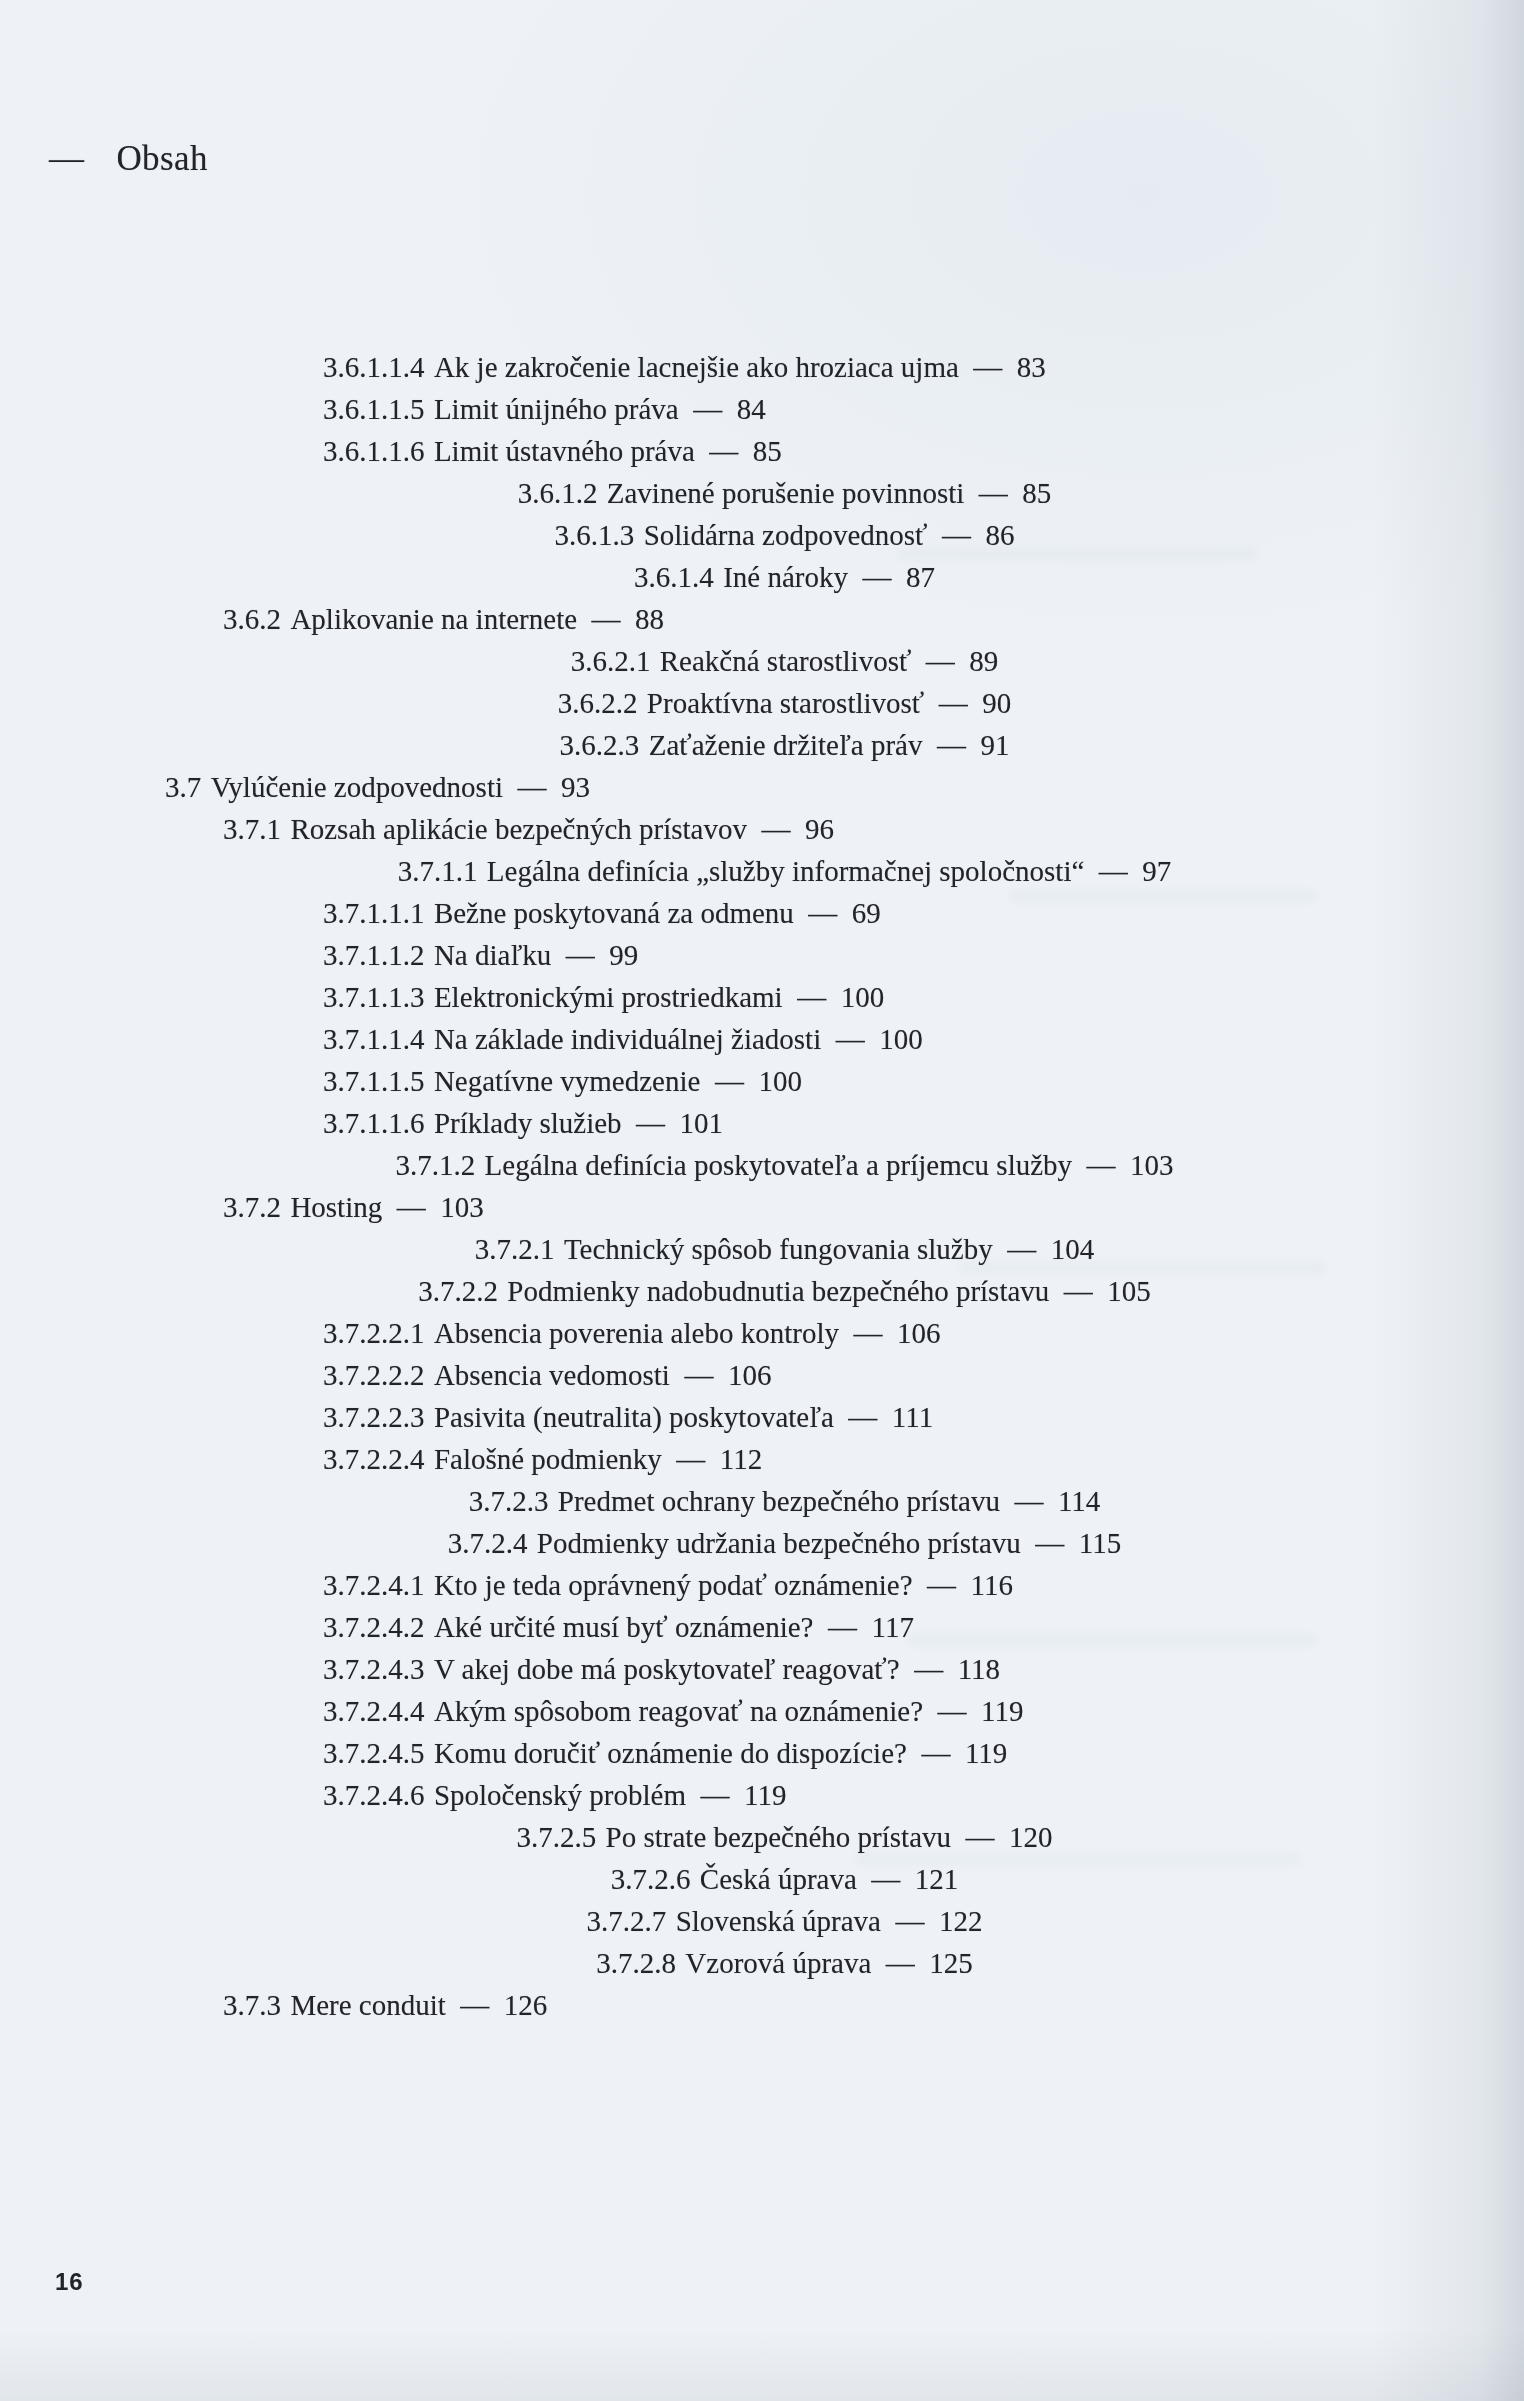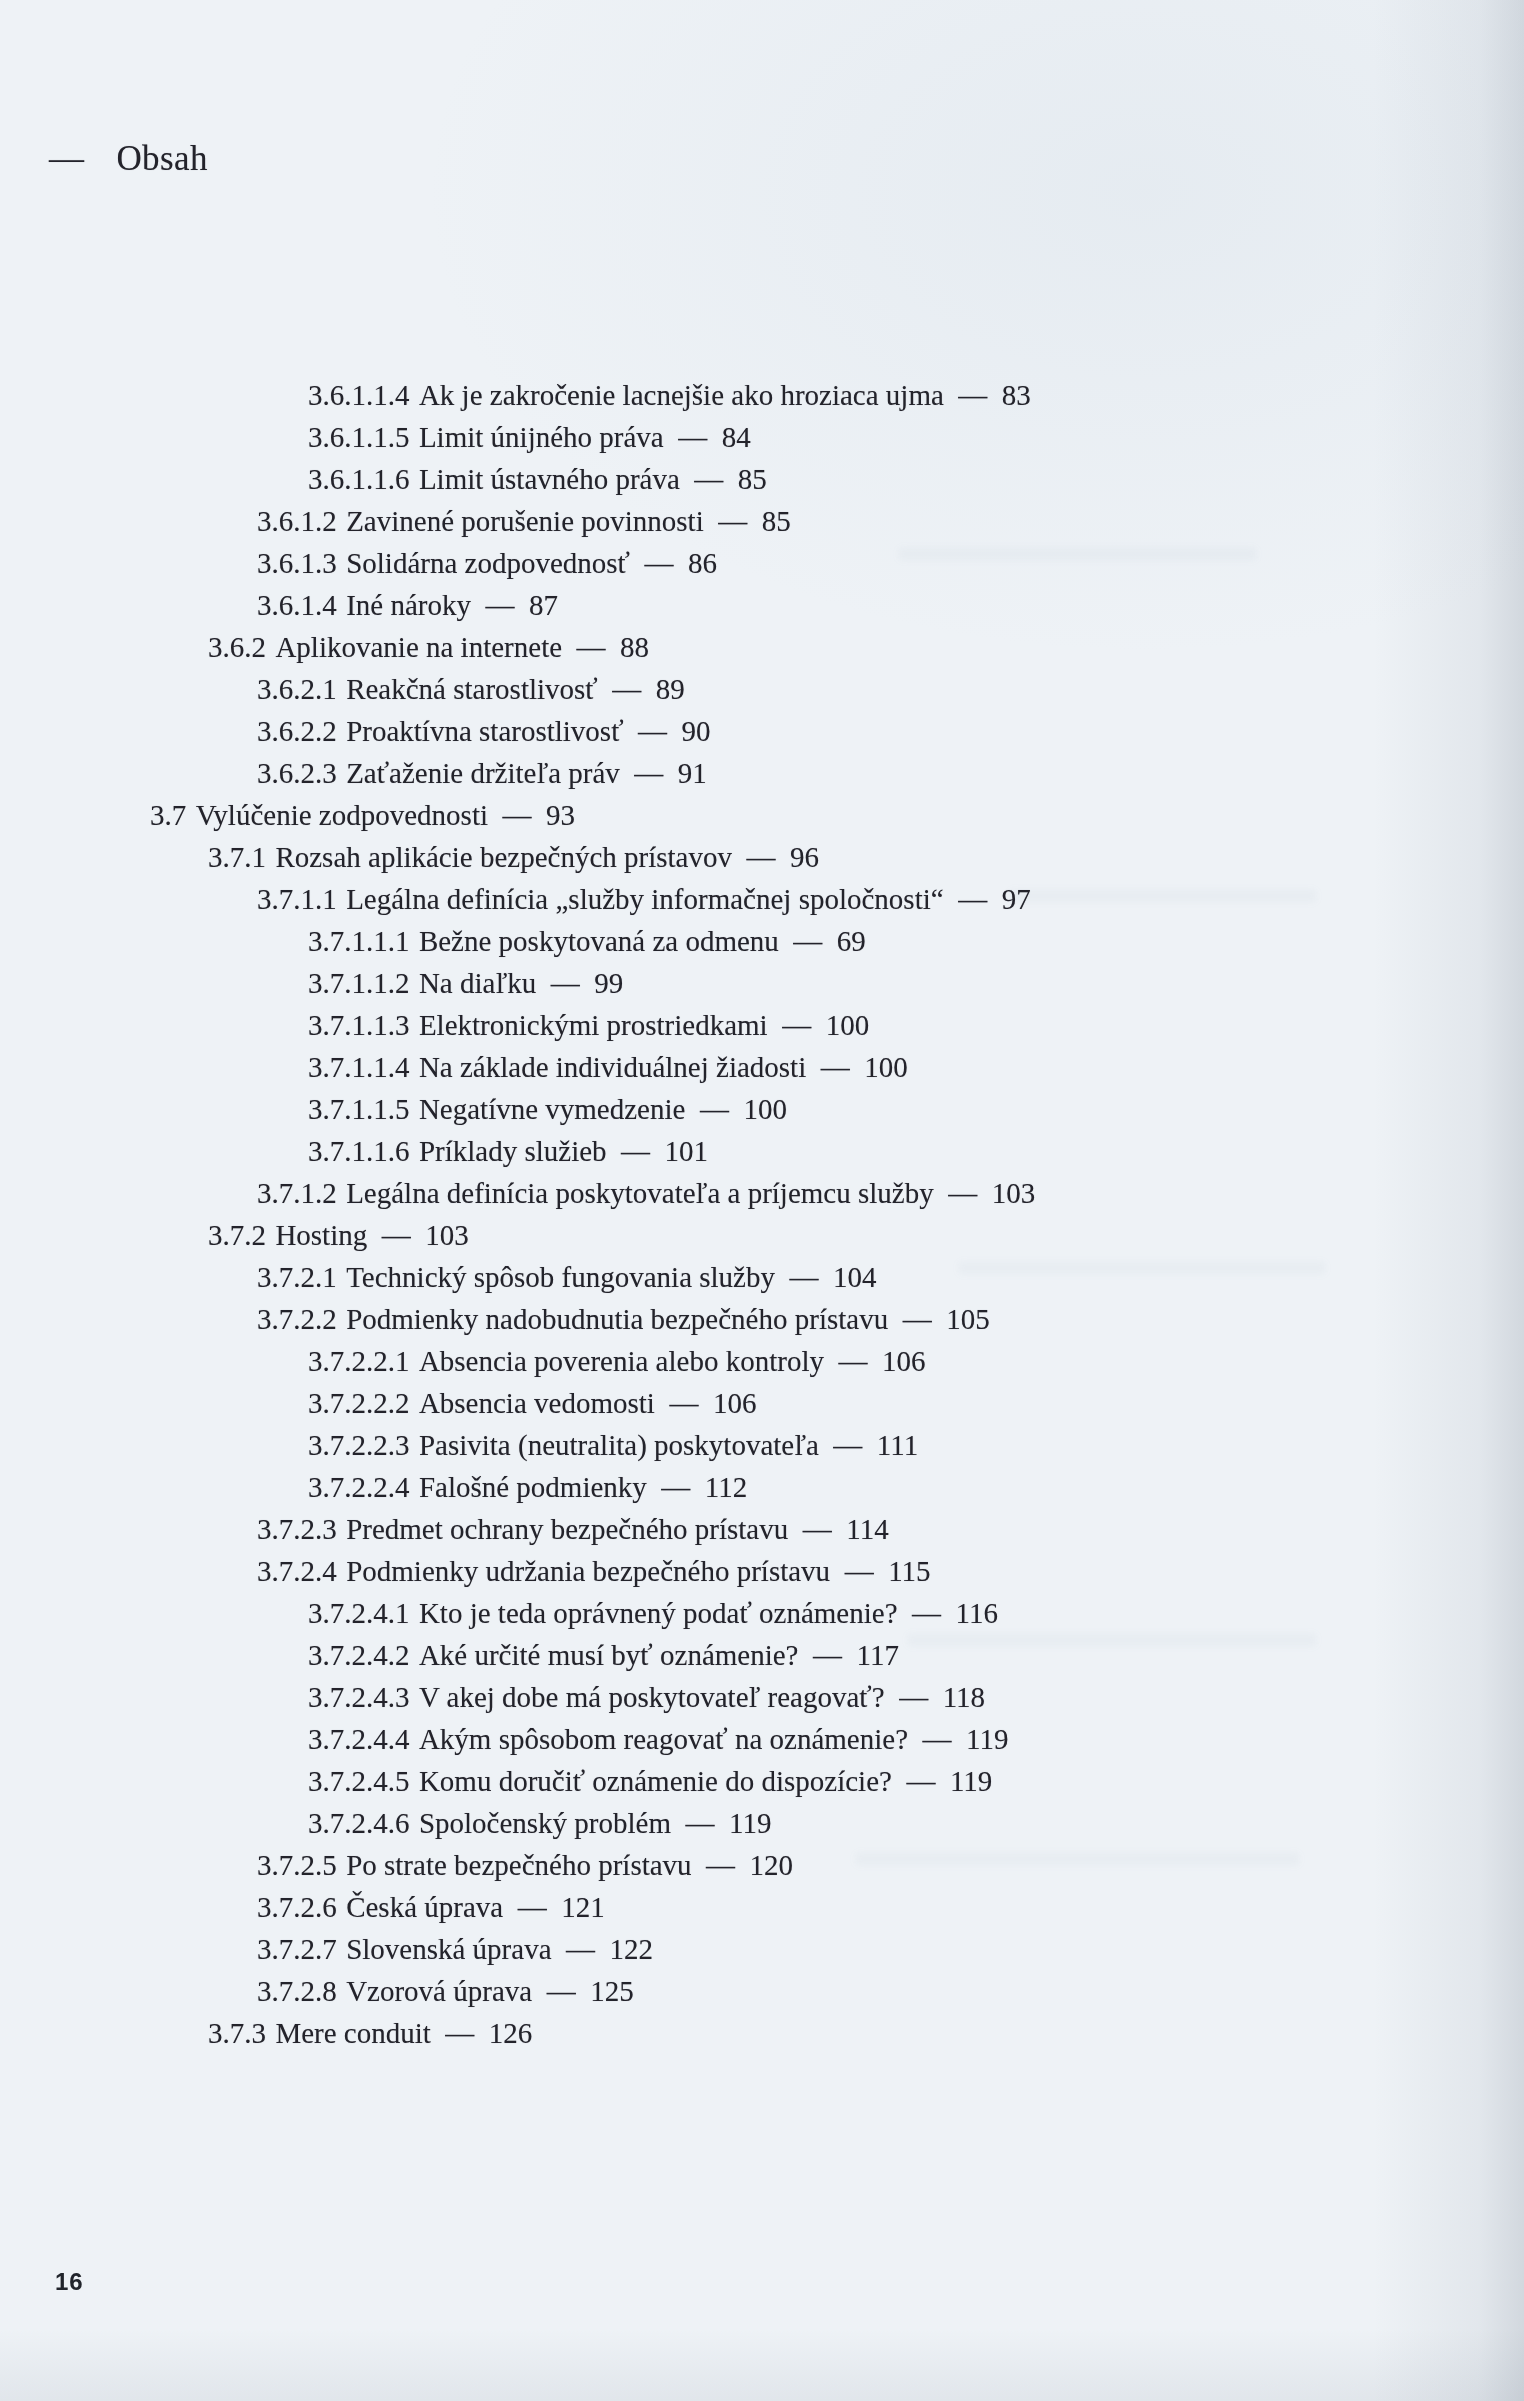--- a/index.html
+++ b/index.html
@@ -34,35 +34,34 @@
     top: 139px;
     display: flex;
     align-items: baseline;
     font-size: 35px;
     letter-spacing: 0.4px;
     text-shadow: 0 0 0.9px rgba(35,35,43,0.35);
   }
   .header .dash { margin-right: 32px; }
   .toc {
     position: absolute;
-    left: 0;
+    left: 15px;
     top: 346px;
     width: 1282px;
-    margin-top: 28px;
   }
   .toc-row {
     height: 42px;
     line-height: 42px;
     font-size: 29px;
     white-space: nowrap;
     text-shadow: 0 0 0.9px rgba(35,35,43,0.3);
   }
   .level-2 { padding-left: 150px; }
   .level-3 { padding-left: 208px; }
-  .level-4 { padding-left: 257px; }
+  .level-4 { padding-left: 257px; text-align: center; }
   .level-5 { padding-left: 308px; }
   .toc-row .num { margin-right: 9.4px; }
   .toc-row .sep { margin: 0 14.5px; }
   .folio {
     position: absolute;
     left: 55px;
     top: 2268px;
     font-family: "Liberation Sans", "DejaVu Sans", sans-serif;
     font-weight: 700;
     font-size: 24px;

